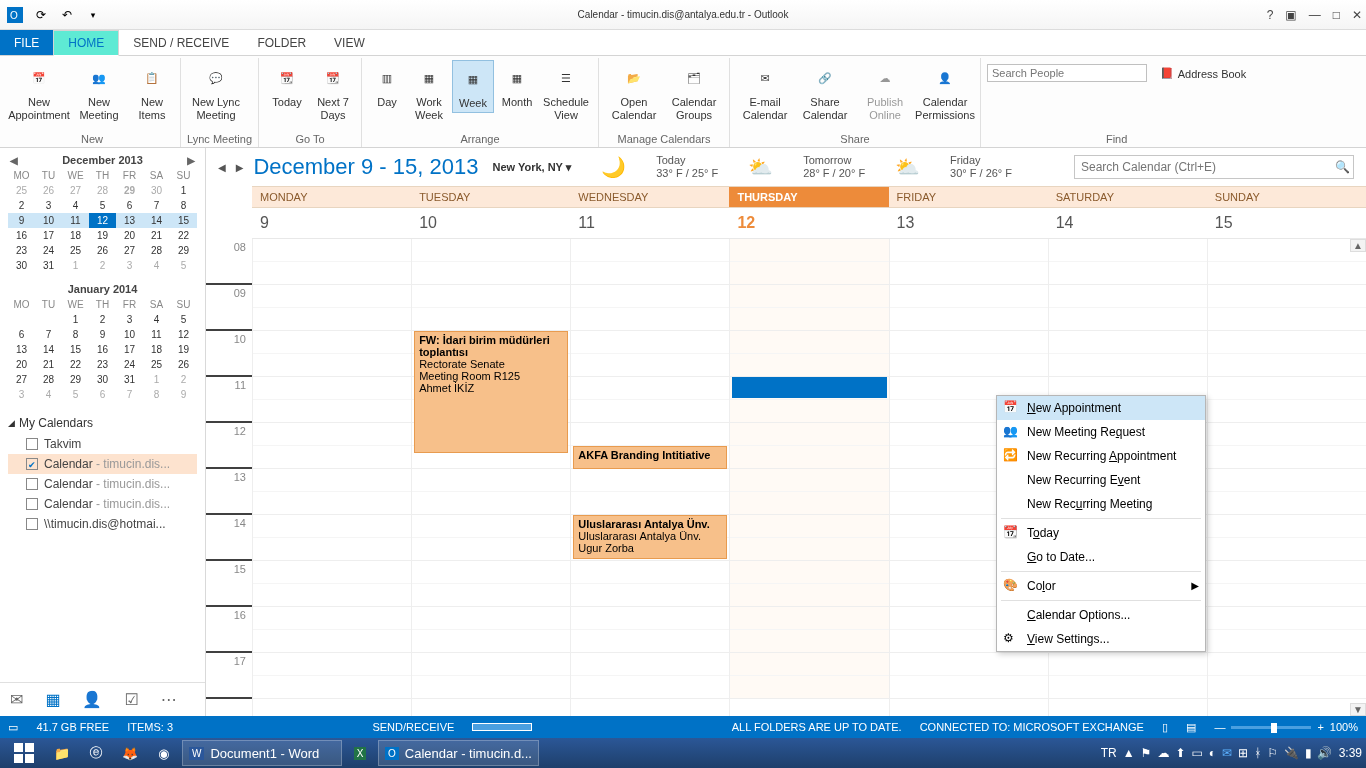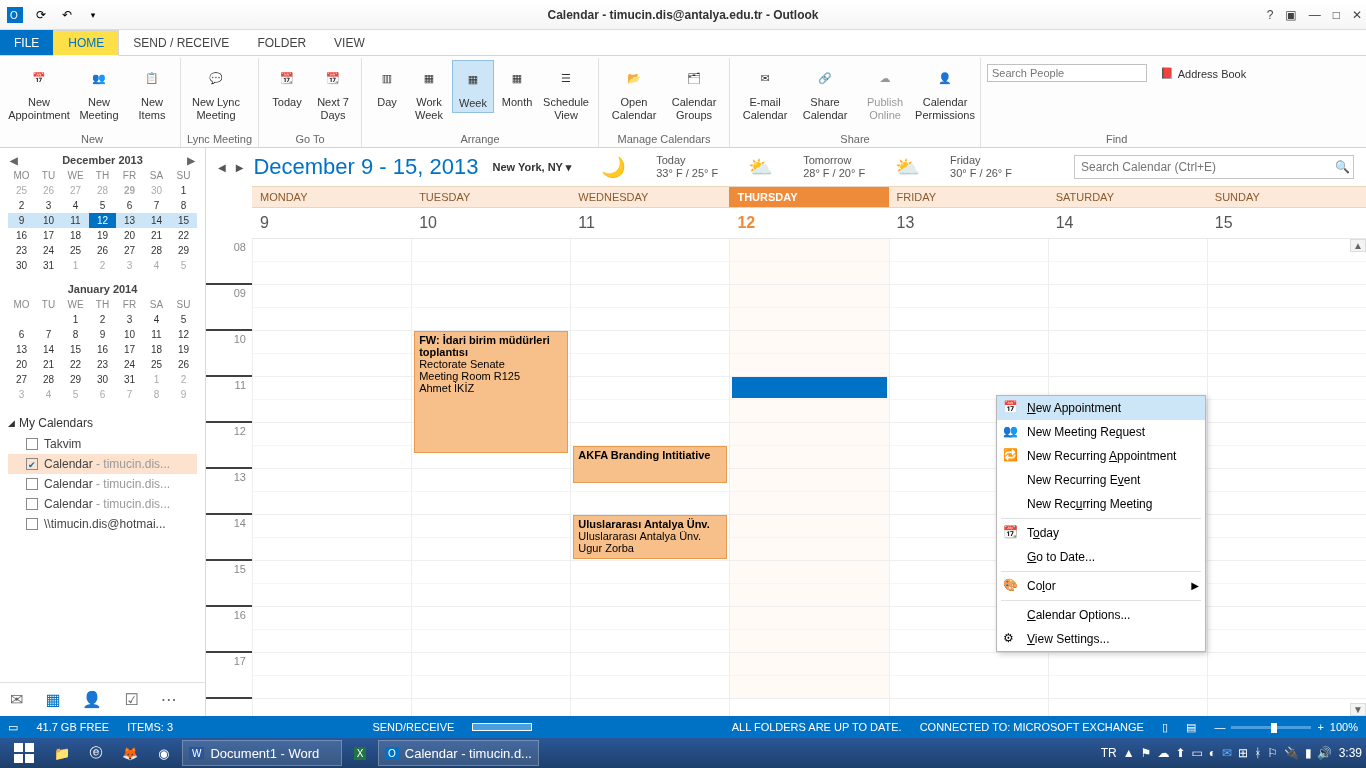--- a/index.html
+++ b/index.html
@@ -2,29 +2,29 @@
 <html><head>
 <meta charset="utf-8">
 <style>
 * { margin: 0; padding: 0; box-sizing: border-box; font-family: "Segoe UI", Tahoma, sans-serif; }
 body { width: 1366px; height: 768px; overflow: hidden; background: #fff; font-size: 12px; }
 
 
 .titlebar { height: 30px; background: linear-gradient(#fff,#f5f5f5); display: flex; align-items: center; padding: 0 6px; position: relative; border-bottom:1px solid #dcdcdc;}
 .titlebar .qat { display: flex; gap: 8px; align-items: center; }
 .titlebar .qat span { width: 18px; height: 18px; display:inline-flex; align-items:center; justify-content:center;}
-.titlebar .title { position:absolute; left:50%; transform:translateX(-50%); font-size:12px; color:#333;font-weight:bold;}
+.titlebar .title { position:absolute; left:50%; transform:translateX(-50%); font-size:10px; color:#333;}
 .titlebar .wincontrols { position:absolute; right:4px; display:flex; gap:12px; color:#444;}
 .titlebar .wincontrols span{cursor:default;}
 
 
 .tabs { height: 26px; display: flex; align-items: stretch; border-bottom: 1px solid #d4d4d4; background:#fff;}
 .tab { padding: 0 14px; display:flex; align-items:center; font-size: 12px; color:#444; cursor:pointer; }
 .tab.file { background:#0072c6; color:#fff; font-weight:normal;}
-.tab.active { color:#0072c6; border:1px solid #d4d4d4; border-bottom:1px solid #fff; background:#fde047; margin-bottom:-1px;}
+.tab.active { color:#0072c6; border:1px solid #d4d4d4; border-bottom:1px solid #fff; background:#5eead4; margin-bottom:-1px;}
 
 
 .ribbon { height: 92px; display:flex; border-bottom:1px solid #d4d4d4; background:#fdfdfd; padding:2px 4px 0;}
 .ribgroup { display:flex; flex-direction:column; border-right:1px solid #e0e0e0; padding:2px 6px 0; }
 .ribgroup .row { display:flex; gap:2px; flex:1; align-items:flex-start;}
 .ribgroup .label { text-align:center; font-size:11px; color:#666; padding:2px 0;}
 .ribbtn { display:flex; flex-direction:column; align-items:center; width:58px; padding:2px 2px; font-size:11px; color:#333; text-align:center; line-height:1.15; cursor:pointer;}
 .ribbtn .ico { width:32px; height:32px; margin-bottom:2px; display:flex; align-items:center; justify-content:center;}
 .ribbtn.sel { background:#cde6f7; border:1px solid #92c0e0;}
 .searchppl { width:160px;}
@@ -535,21 +535,21 @@
             <div class="slot half"></div>
             <div class="slot"></div>
             <div class="slot half"></div>
             <div class="slot"></div>
             <div class="slot half"></div>
             <div class="slot"></div>
             <div class="slot half"></div>
             <div class="slot"></div>
             <div class="slot half"></div>
             <div class="slot"></div>
-            <div class="appt" style="top: 207px; height: 37px;">
+            <div class="appt" style="top: 207px; height: 23px;">
               <div class="t">AKFA Branding Intitiative</div>
             </div>
             <div class="appt" style="top: 276px; height: 44px;">
               <div class="t">Uluslararası Antalya Ünv.</div>
               <div>Uluslararası Antalya Ünv.</div>
               <div>Ugur Zorba</div>
             </div>
           </div>
           <div class="daycol today">
             <div class="slot half"></div>

